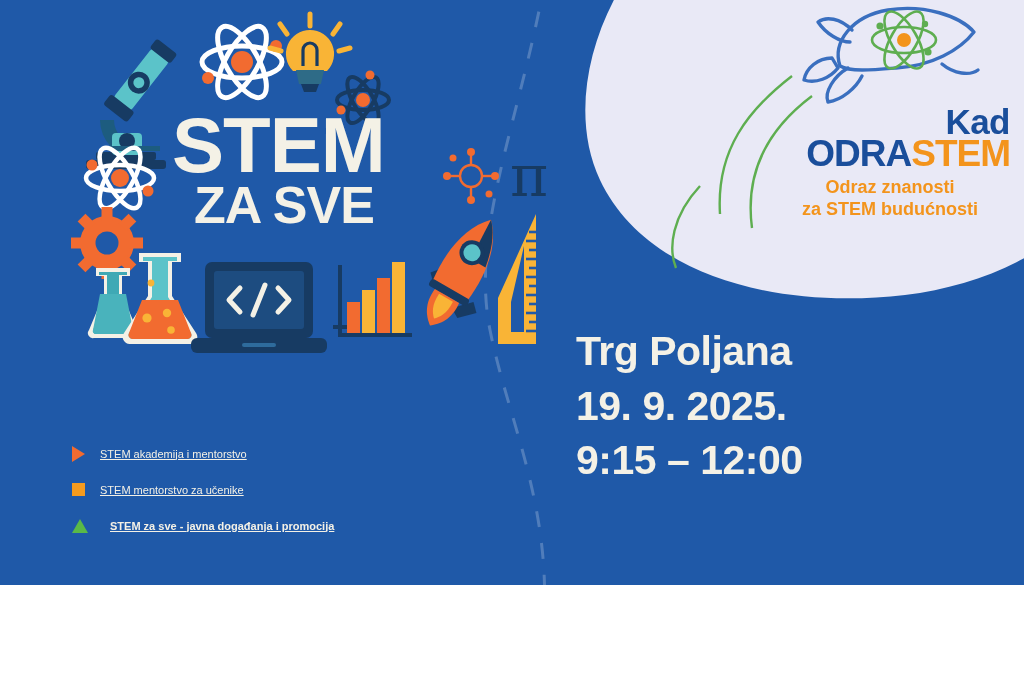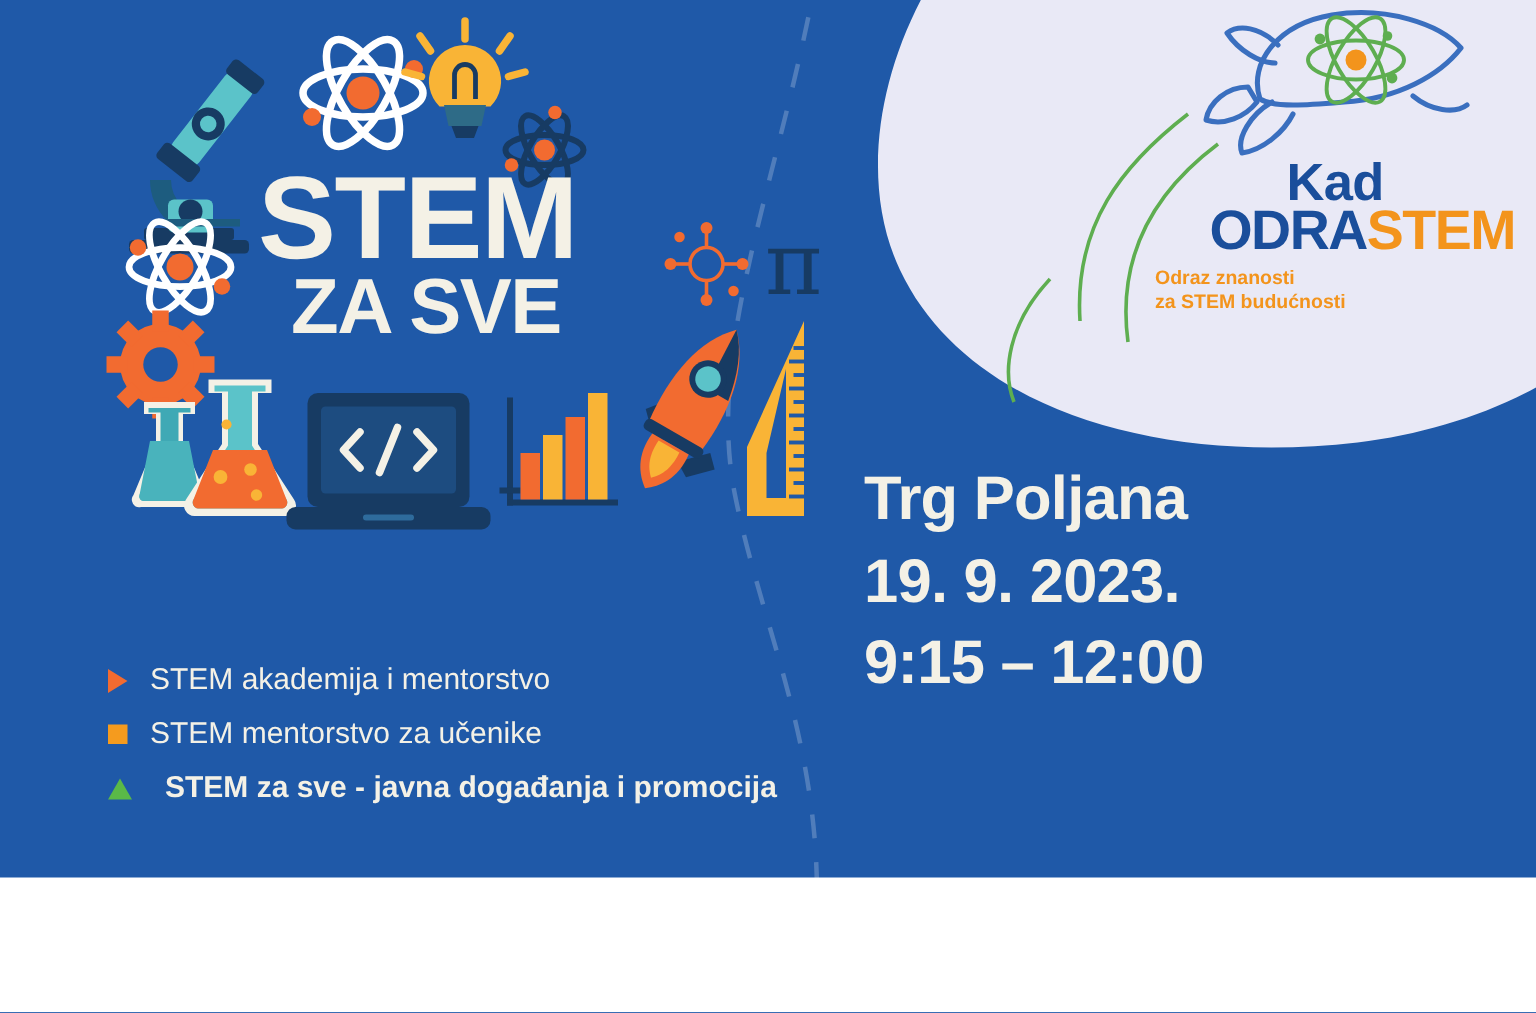--- a/index.html
+++ b/index.html
@@ -14,59 +14,59 @@
   
   .deco-svg { position:absolute; inset:0; width:1024px; height:675px; pointer-events:none; }
 
   
   .blob { position:absolute; top:-120px; left:575px; width:560px; height:480px; }
 
   
   .logo-wrap { position:absolute; left:770px; top:2px; width:240px; height:215px; }
   .logo-rocket { position:absolute; left:22px; top:0px; width:200px; height:108px; }
   .logo-kad {
-    position:absolute; top:100px; width:240px; text-align:center;
+    position:absolute; top:100px; width:240px; text-align:right;
     font-size:35px; font-weight:bold; color:#1A4E9B; letter-spacing:-0.5px;
   }
   .logo-odrastem {
     position:absolute; top:133px; width:240px; text-align:right;
     font-size:37px; font-weight:bold; letter-spacing:-1px; line-height:1;
   }
   .logo-odrastem .b { color:#1A4E9B; }
   .logo-odrastem .o { color:#F3941C; }
   .logo-tag {
-    position:absolute; top:175px; width:240px; 
-    font-size:13px; font-weight:bold; color:#F3941C; line-height:1.22;
+    position:absolute; top:175px; width:240px; text-align:center;
+    font-size:18px; font-weight:bold; color:#F3941C; line-height:1.22;
   }
 
   
   .title {
     position:absolute; left:172px; top:110px;
     color:#F4F1E6; font-weight:bold; line-height:0.92; letter-spacing:-1px;
   }
   .title .l1 { font-size:78px; display:block; }
   .title .l2 { font-size:52px; display:block; margin-left:22px; }
 
   
   .icons { position:absolute; inset:0; width:1024px; height:675px; pointer-events:none; }
 
   
   .bullets { position:absolute; left:72px; top:437px; width:470px; }
   .bullet-row { display:flex; align-items:center; height:33px; margin-bottom:3px; }
   .bullet-mark { width:28px; flex:0 0 28px; display:flex; align-items:center; }
-  .bullet-text { color:#F4F1E6; font-size:20px; }
+  .bullet-text { color:#F4F1E6; font-size:11px;text-decoration:underline; }
   .bullet-text.bold { font-weight:bold;margin-left:10px; }
 
   .mk-tri-r { width:0;height:0;border-left:13px solid #F26B30;border-top:8px solid transparent;border-bottom:8px solid transparent; }
   .mk-circle { width:14px;height:14px;border-radius:50%;background:#5AB947; }
   .mk-square { width:13px;height:13px;background:#F59B1E; }
   .mk-tri-u { width:0;height:0;border-bottom:14px solid #5AB947;border-left:8px solid transparent;border-right:8px solid transparent; }
 
   
-  .event { position:absolute; left:576px; top:305px; }
+  .event { position:absolute; left:576px; top:324px; }
   .event-line { color:#F4F1E6; font-size:41px; font-weight:bold; line-height:1.33; letter-spacing:-0.5px; }
   .hashtag { position:absolute; left:574px; top:526px; color:#56AE33; font-size:36px; font-weight:bold; letter-spacing:-0.5px; }
 
   
   .footer {
     position:absolute; left:0; top:585px; width:1024px; height:90px;
     background:#FFFFFF; display:flex; align-items:center;
   }
 </style>
 </head>
@@ -305,21 +305,21 @@
     <div class="bullet-row">
       <span class="bullet-mark">
           <span class="mk-tri-u"></span>
         </span>
       <span class="bullet-text bold">STEM za sve  - javna događanja i promocija</span>
     </div>
   </div>
 
   <div class="event">
     <div class="event-line">Trg Poljana</div>
-    <div class="event-line">19. 9. 2023.</div>
+    <div class="event-line">19. 9. 2025.</div>
     <div class="event-line">9:15 – 12:00</div>
   </div>
 
   <div class="footer">
 
     
     
 
     
     

